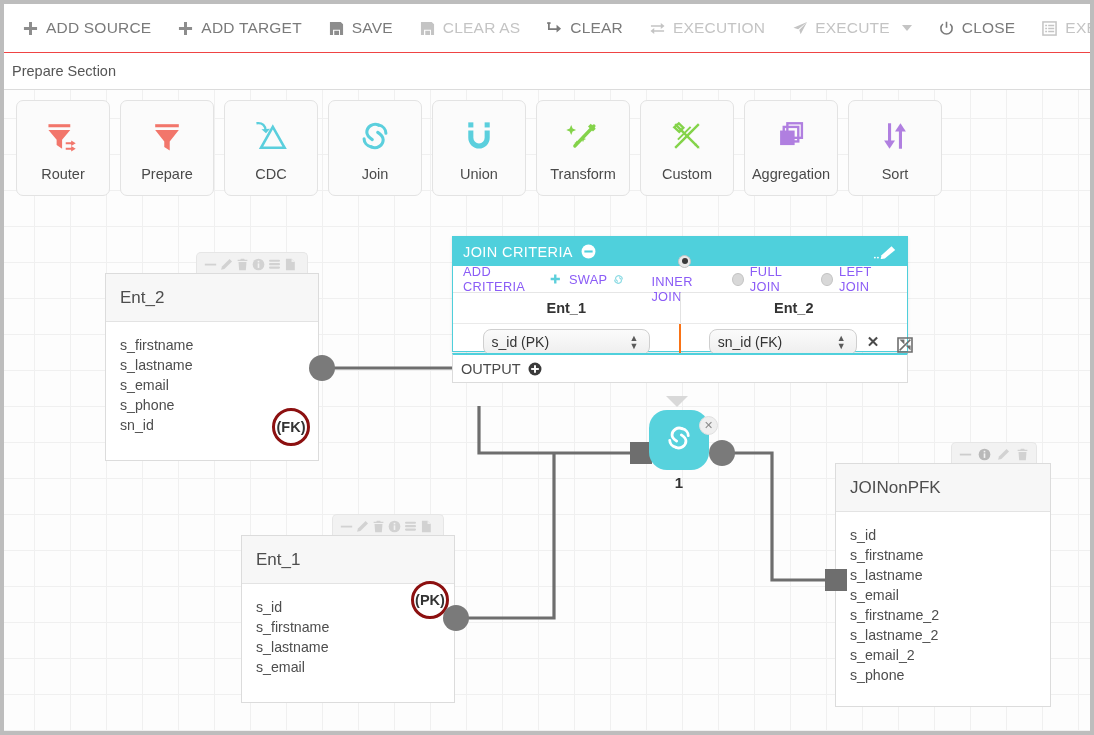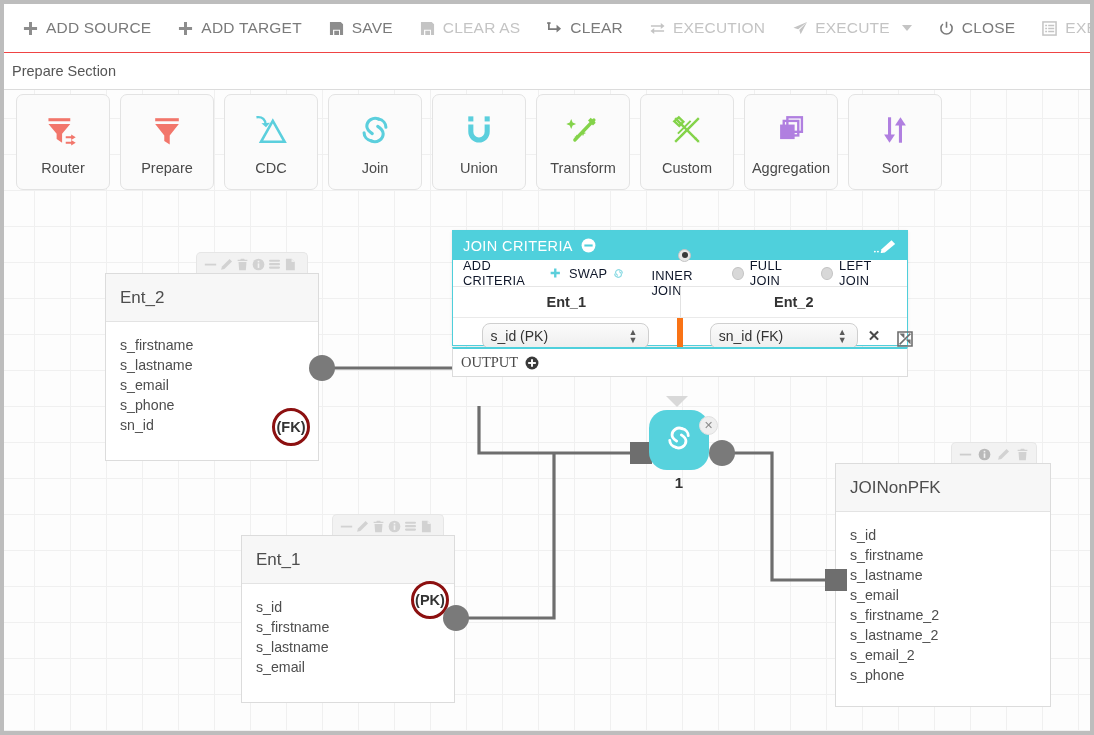--- a/index.html
+++ b/index.html
@@ -68,21 +68,21 @@
     background-image:
       linear-gradient(to right, #f0f0f0 1px, transparent 1px),
       linear-gradient(to bottom, #f0f0f0 1px, transparent 1px);
     background-size: 36px 36px;
     background-position: -6px -8px;
     overflow: hidden;
   }
 
   
   #palette {
-    position: absolute; left: 12px; top: 4px;
+    position: absolute; left: 12px; top: 10px;
     display: flex; gap: 10px;
   }
   .pal-card {
     width: 94px; height: 96px;
     background: #fbfbfb;
     border: 1px solid #e3e3e3;
     border-radius: 7px;
     display: flex; flex-direction: column;
     align-items: center; justify-content: center;
     gap: 8px;
@@ -128,38 +128,38 @@
     border-radius: 50%;
     border: 3px solid #8c1010;
     background: #ffffff;
     display: flex; align-items: center; justify-content: center;
     font-size: 14.5px; font-weight: bold; color: #333;
   }
 
   
   #joinpanel {
     position: absolute;
-    left: 448px; top: 140px;
+    left: 448px; top: 146px;
     width: 456px; height: 116px;
     background: #ffffff;
     border: 1px solid #4fcfdb;
     box-shadow: 0 1px 3px rgba(0,0,0,.10);
   }
   #jp-title {
     height: 29px; background: #4fd0dc;
     display: flex; align-items: center;
     padding: 0 10px;
     color: #ffffff; font-size: 14.5px; letter-spacing: .4px;
   }
   #jp-sub {
     height: 27px; background: #ffffff;
     border-bottom: 1px solid #e6e6e6;
     display: flex; align-items: center;
     padding: 0 10px; gap: 8px;
-    font-size: 12.8px; color: #0f172a; letter-spacing: .3px;
+    font-size: 12.8px; color: #8b5cf6; letter-spacing: .3px;
   }
   .jp-link { display:flex; align-items:center; gap:5px; cursor:pointer; }
   .radio-wrap { display:flex; align-items:center; gap:6px; cursor:pointer; margin-left: 6px; }
   .radio {
     width: 13px; height: 13px; border-radius: 50%;
     background: #d8d8d8; border: 1px solid #c4c4c4;
     display:flex; align-items:center; justify-content:center;
   }
   .radio.on { background: #e9e9e9; }
   .radio.on::after {
@@ -169,21 +169,21 @@
     display: flex; height: 31px;
     border-bottom: 1px solid #eaeaea;
   }
   .jp-col {
     flex: 1; display:flex; align-items:center; justify-content:center;
     font-size: 14.5px; color: #333; font-weight: 600;
   }
   .jp-col + .jp-col { border-left: 1px solid #e2e2e2; }
   #jp-row { display: flex; height: 36px; align-items: center; }
   .jp-cell { flex: 1; display: flex; align-items: center; justify-content: center; height: 100%; }
-  .jp-cell + .jp-cell { border-left: 6px solid #f97316; }
+  .jp-cell + .jp-cell { border-left: 2px solid #f97316; }
   .jp-select {
     width: 167px; height: 26px;
     background: linear-gradient(#fbfbfb,#eeeeee);
     border: 1px solid #cfcfcf; border-radius: 8px;
     display:flex; align-items:center;
     padding: 0 8px;
     font-size: 14px; color: #333;
     position: relative; cursor: pointer;
   }
   .jp-select .sp-arrow {
@@ -191,21 +191,21 @@
     font-size: 9px; color: #5a5a5a; line-height: 8px; text-align:center;
   }
   .jp-x { font-size: 15px; color: #4a4a4a; margin-left: 10px; cursor:pointer; font-weight: bold; }
   #jp-output {
     position: absolute; left: -1px; top: 116px;
     width: 456px; height: 30px;
     background: #ffffff;
     border: 1px solid #dcdcdc; border-top: 2px solid #4fd0dc;
     display: flex; align-items: center;
     padding-left: 8px; gap: 7px;
-    font-size: 14.5px; color: #4a4a4a; font-family: Liberation Serif, serif;
+    font-size: 14.5px; color: #4a4a4a;
   }
   #jp-resize { position: absolute; right: -7px; bottom: -7px; }
 
   
   #joinnode {
     position: absolute; left: 645px; top: 320px;
     width: 60px; height: 60px;
     background: #57d2dd; border-radius: 18px;
     display:flex; align-items:center; justify-content:center;
     cursor: pointer;

